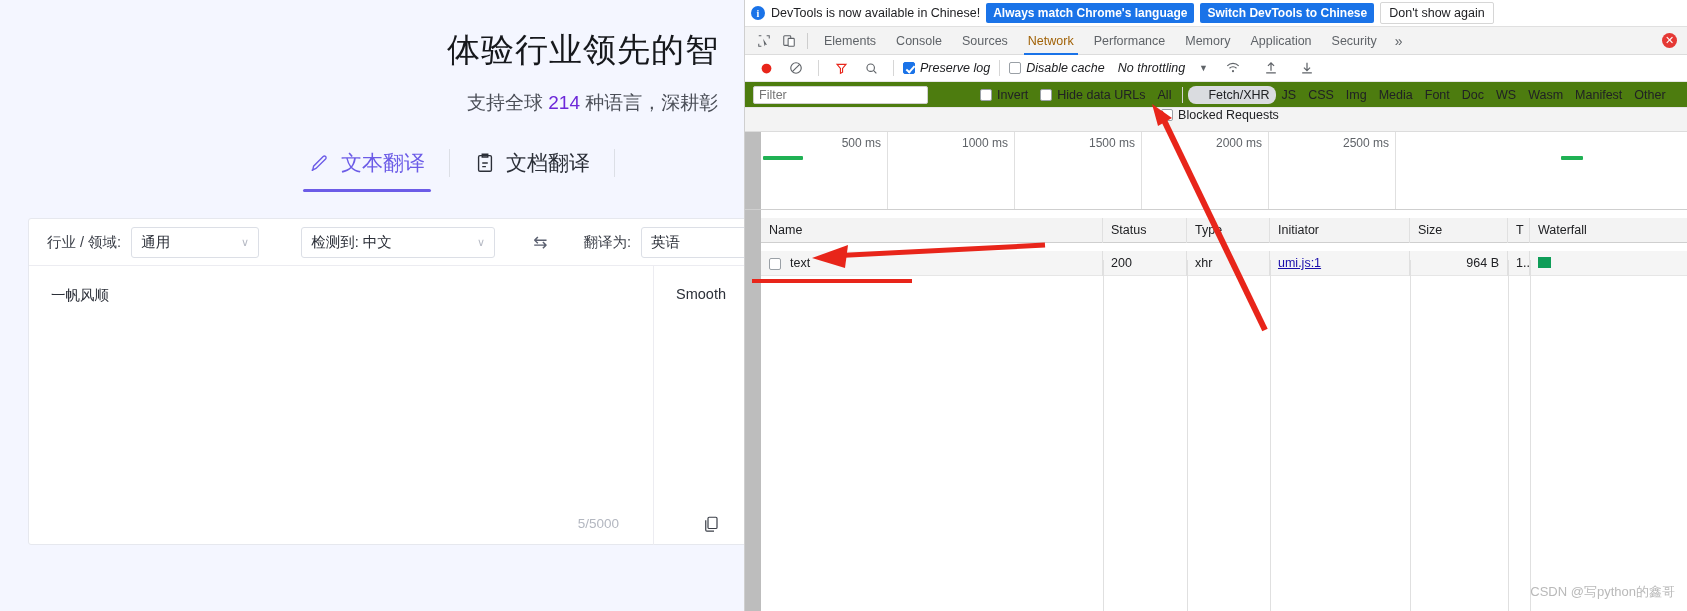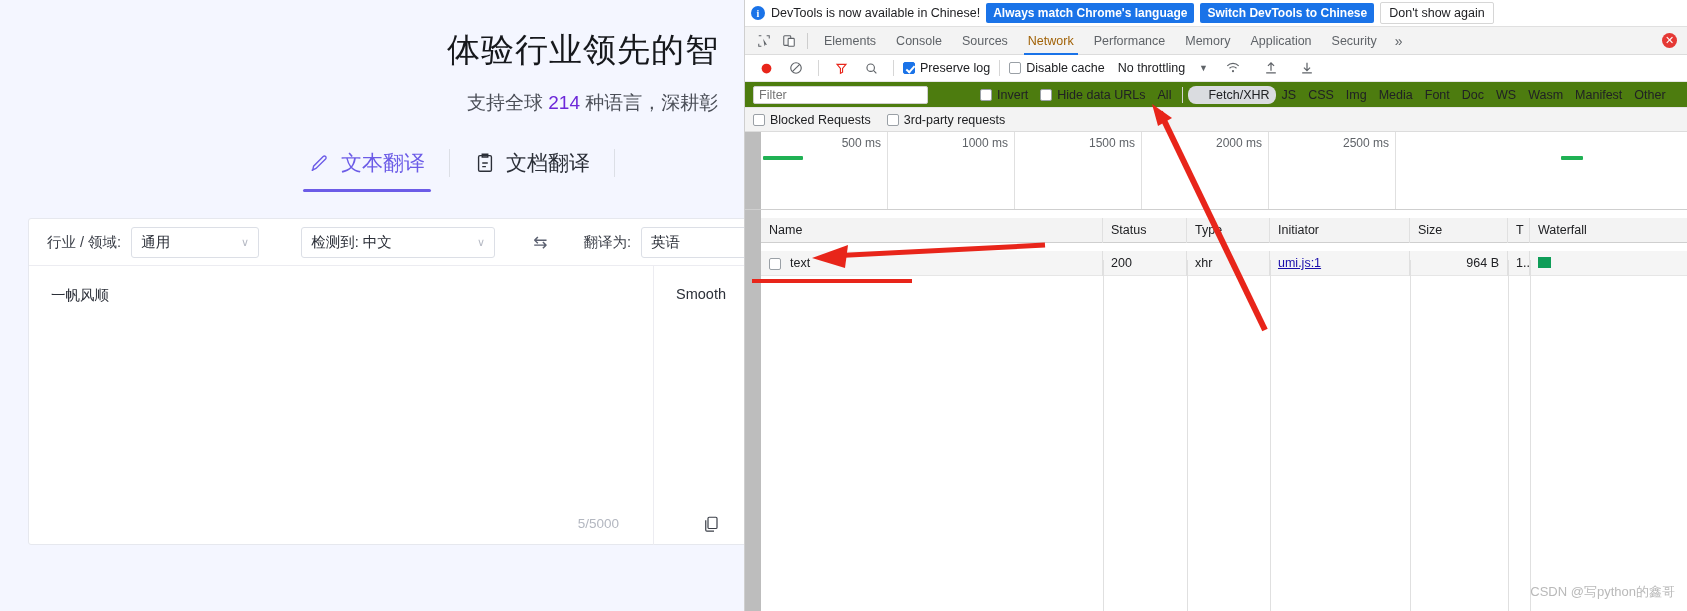--- a/index.html
+++ b/index.html
@@ -170,20 +170,21 @@
     width: 15px; height: 15px; border-radius: 50%; background: #e53935;
     color: #fff; font-size: 11px; display: flex;
     align-items: center; justify-content: center; cursor: pointer;
   }
 
   
   .dt-ctrl {
     height: 27px; border-bottom: 1px solid #e6e6e6;
     display: flex; align-items: center; padding-left: 8px; gap: 4px;
     background: #fff;
+    font-style: italic;
   }
   .cico { width: 26px; height: 26px; display:flex; align-items:center; justify-content:center; cursor:pointer; }
   .vsep { width: 1px; height: 16px; background: #d6d6d6; margin: 0 5px; }
   .chk-wrap { display: flex; align-items: center; gap: 5px; cursor: pointer; white-space: nowrap; }
   .chk {
     width: 12px; height: 12px; border: 1px solid #9aa0a6;
     border-radius: 2px; background: #fff; flex: none;
   }
   .chk.on { background: #1a73e8; border-color: #1a73e8; position: relative; }
   .chk.on::after {
@@ -208,21 +209,21 @@
   }
   .ftype {
     font-size: 12.5px; color: #202124; padding: 2px 6px;
     border-radius: 8px; cursor: pointer; white-space: nowrap;
   }
   .ftype.on { background: #dadce0; padding-left: 20px; }
 
   
   .dt-blocked {
     height: 24px; border-bottom: 1px solid #dcdcdc; background: #f3f3f3;
-    display: flex; align-items: center; padding-left: 8px; gap: 16px;
+    display: flex; align-items: center; padding-left: 8px; gap: 16px; flex-direction: column;
   }
 
   
   .dt-timeline {
     height: 78px; background: #fff; border-bottom: 1px solid #cfcfcf;
     display: flex; position: relative;
   }
   .tl-gutter { width: 16px; background: #bdbdbd; flex: none; }
   .tl-area { flex: 1; position: relative; overflow: hidden; }
   .tl-cell {

